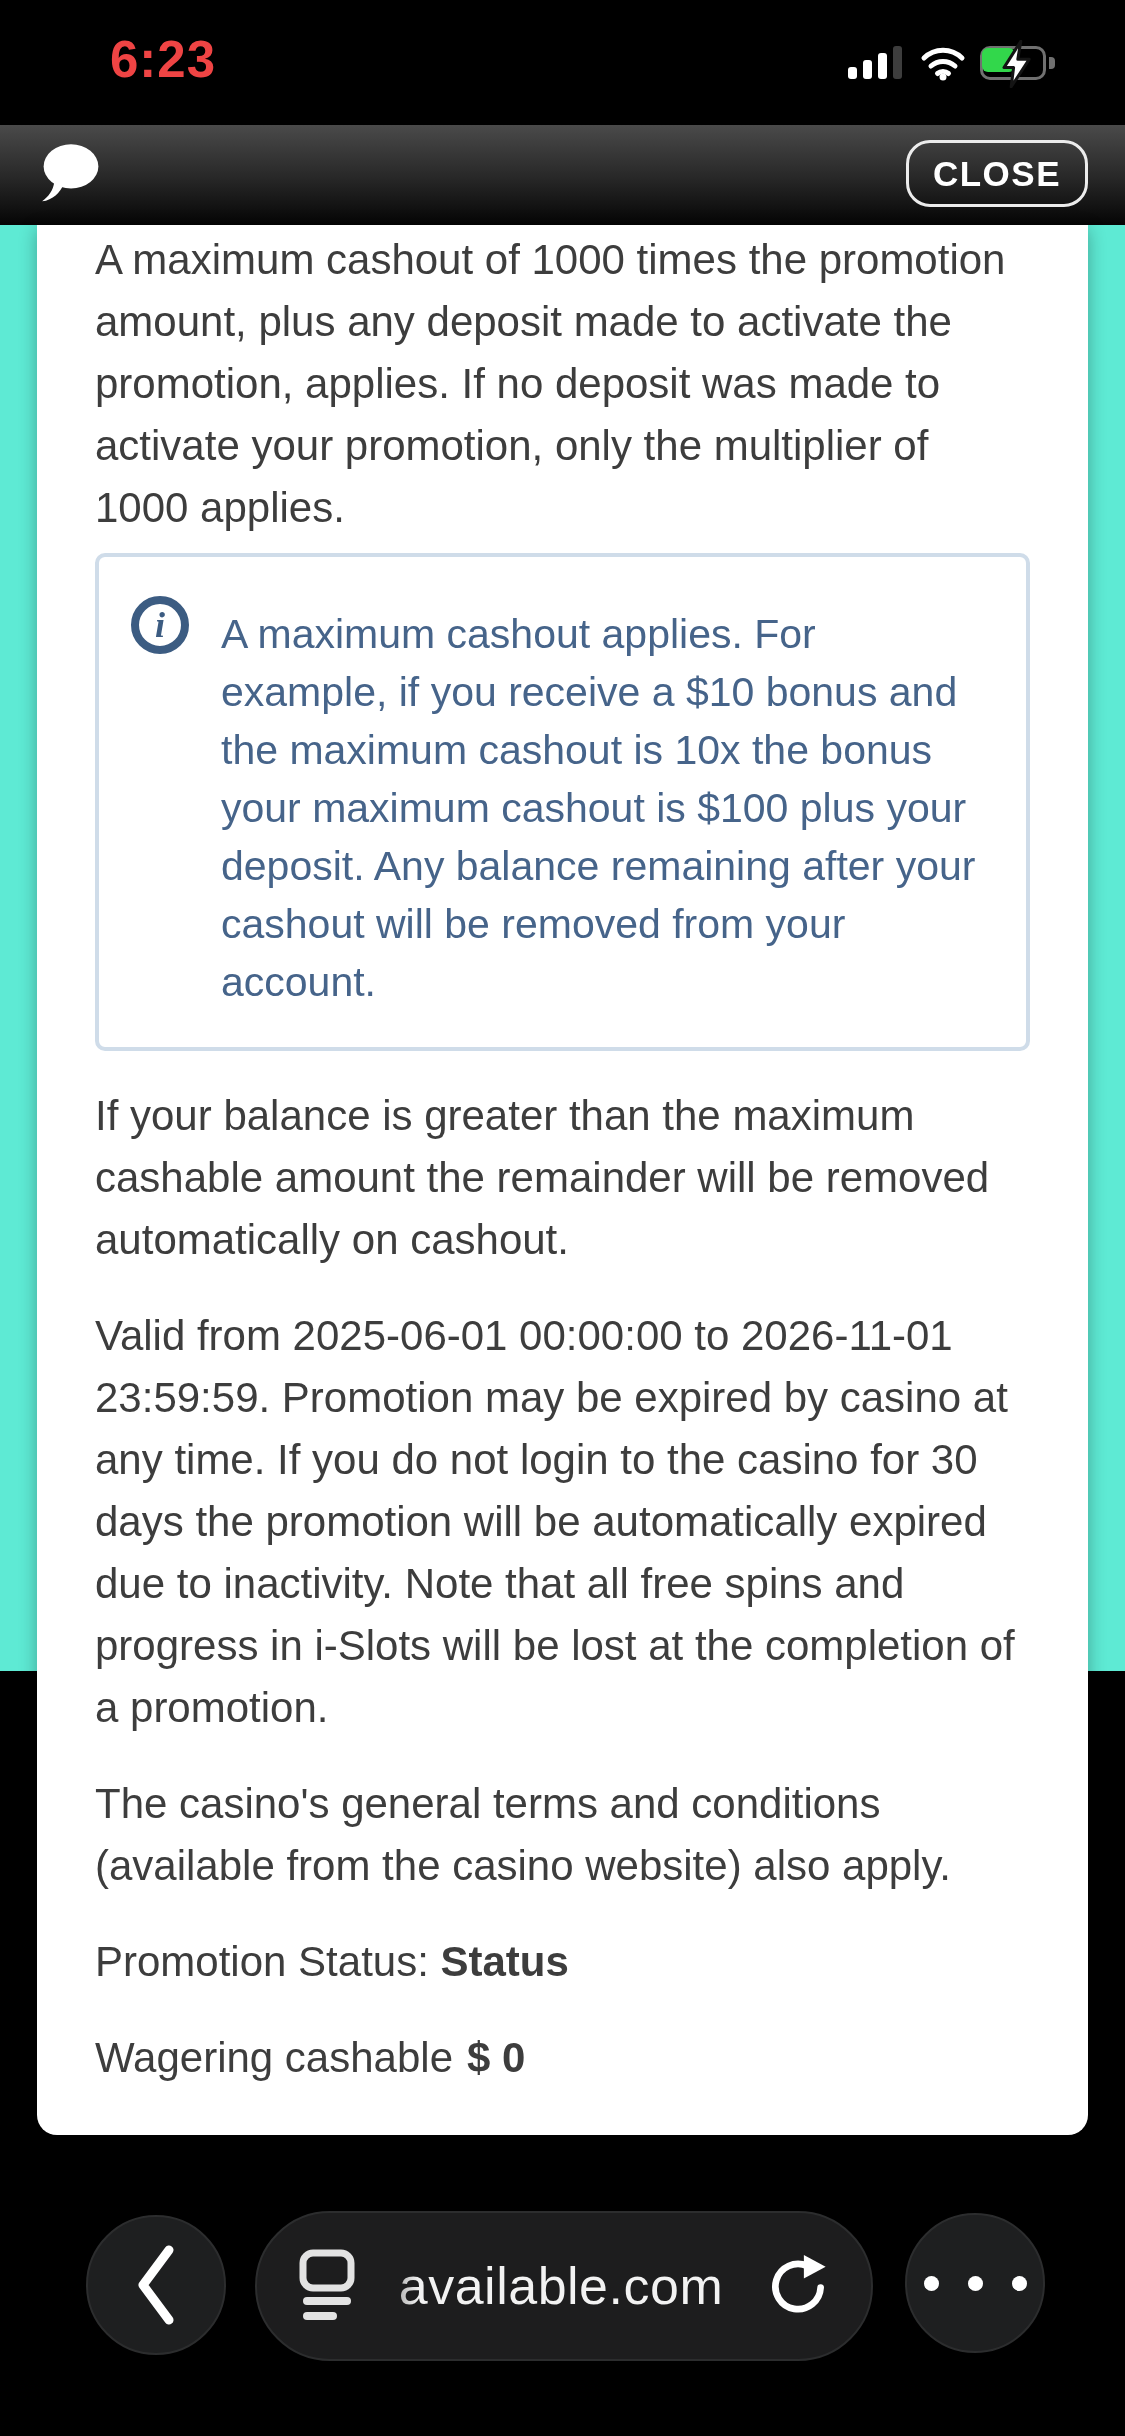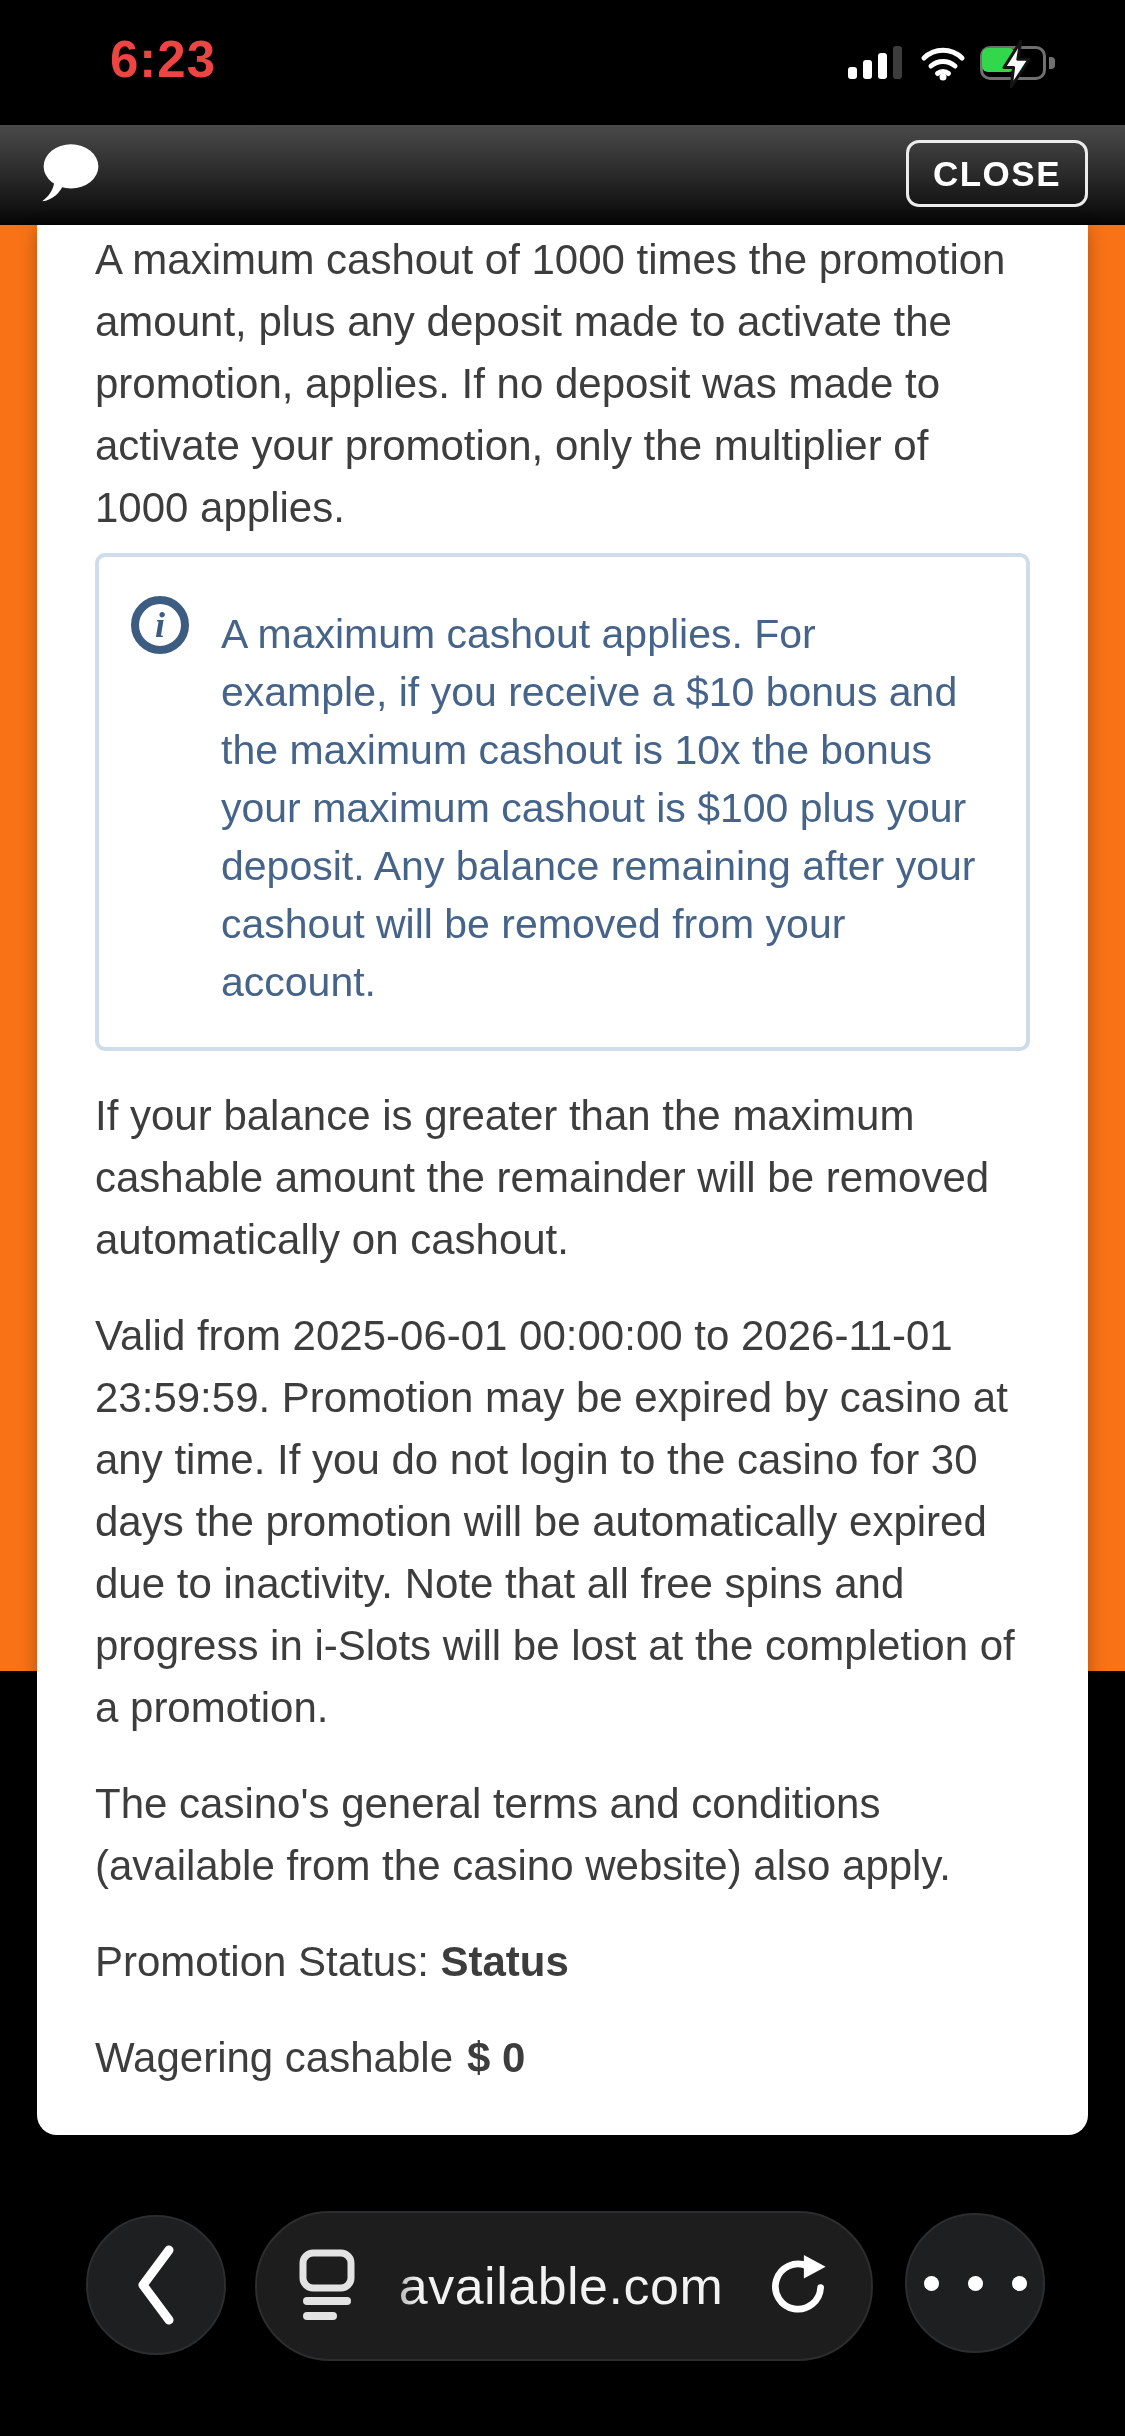--- a/index.html
+++ b/index.html
@@ -29,26 +29,26 @@
   .bat-cap { position:absolute; left:69px; top:11px; width:6px; height:12px;
              background:#707070; border-radius:0 4px 4px 0; }
   .bolt { position:absolute; left:16px; top:-6px; }
 
   
   .header { position:absolute; left:0; top:125px; width:1125px; height:100px;
             background:linear-gradient(180deg,#4a4a4a 0%, #262626 55%, #050505 100%); }
   .chat-btn { position:absolute; left:33px; top:11px; width:76px; height:76px;
               background:transparent; border:none; cursor:pointer; }
   .close-btn { position:absolute; right:37px; top:15px; height:67px; padding:0 24px;
-               background:transparent; color:#fff; border:3px solid #ececec; border-radius:13px;
+               background:transparent; color:#fff; border:3px solid #ececec; border-radius:24px;
                font-family:"Liberation Sans", sans-serif; font-size:35px; font-weight:700;
                letter-spacing:1.5px; cursor:pointer; }
 
   
-  .main { position:absolute; left:0; top:225px; width:1125px; height:1446px; background:#f97316; }
+  .main { position:absolute; left:0; top:225px; width:1125px; height:1446px; background:#5eead4; }
   .card { position:absolute; left:37px; top:0; width:1051px; height:1910px;
           background:#fff; border-radius:0 0 20px 20px; overflow:hidden;
           box-shadow:0 4px 18px rgba(0,0,0,0.30); padding:4px 58px 0 58px;
           color:#3d3d3d; font-size:42px; line-height:62px; }
   .card p { margin-top:34px; }
   .card p.first { margin-top:0; }
 
   .info-box { margin-top:14px; border:4px solid #cfdce9; border-radius:10px;
               background:#fff; padding:36px 40px 36px 32px;
               display:flex; align-items:flex-start; }

